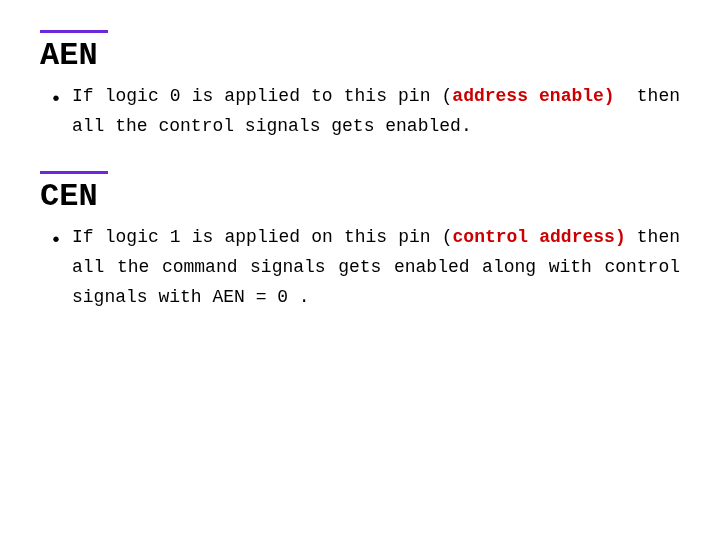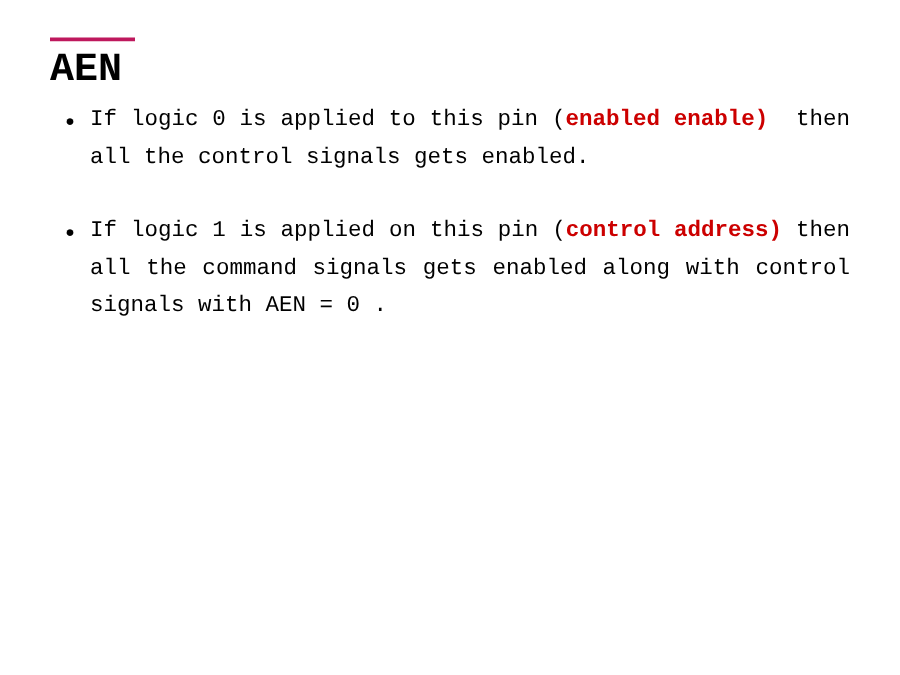--- a/index.html
+++ b/index.html
@@ -28,21 +28,21 @@
 
     .section {
       margin-bottom: 20px;
     }
 
     .section-title {
       font-size: 32px;
       font-weight: bold;
       color: #000000;
       margin-bottom: 8px;
-      border-top: 3px solid #be185d;
+      border-top: 3px solid #6d28d9;
       padding-top: 4px;
       display: inline-block;
       padding-right: 10px;
     }
 
     .bullet-item {
       display: flex;
       align-items: flex-start;
       font-size: 18px;
       color: #000000;
@@ -80,26 +80,27 @@
 </head>
 <body>
 
 <div class="page-container">
 
   <div class="aen-section section">
     <div class="section-title">AEN</div>
     <div class="bullet-item">
       <span class="bullet">•</span>
       <span class="bullet-text">
-        If logic 0 is applied to this pin (<span class="highlight-red">enabled enable)</span>&nbsp; then all the control signals gets enabled.
+        If logic 0 is applied to this pin (<span class="highlight-red">address enable)</span>&nbsp; then all the control signals gets enabled.
       </span>
     </div>
   </div>
 
   <div class="cen-section section">
+    <div class="section-title">CEN</div>
     <div class="bullet-item">
       <span class="bullet">•</span>
       <span class="bullet-text">
         If logic 1 is applied on this pin (<span class="highlight-red">control address)</span> then all the command signals gets enabled along with control signals with AEN = 0 .
       </span>
     </div>
   </div>
 
 </div>
 

